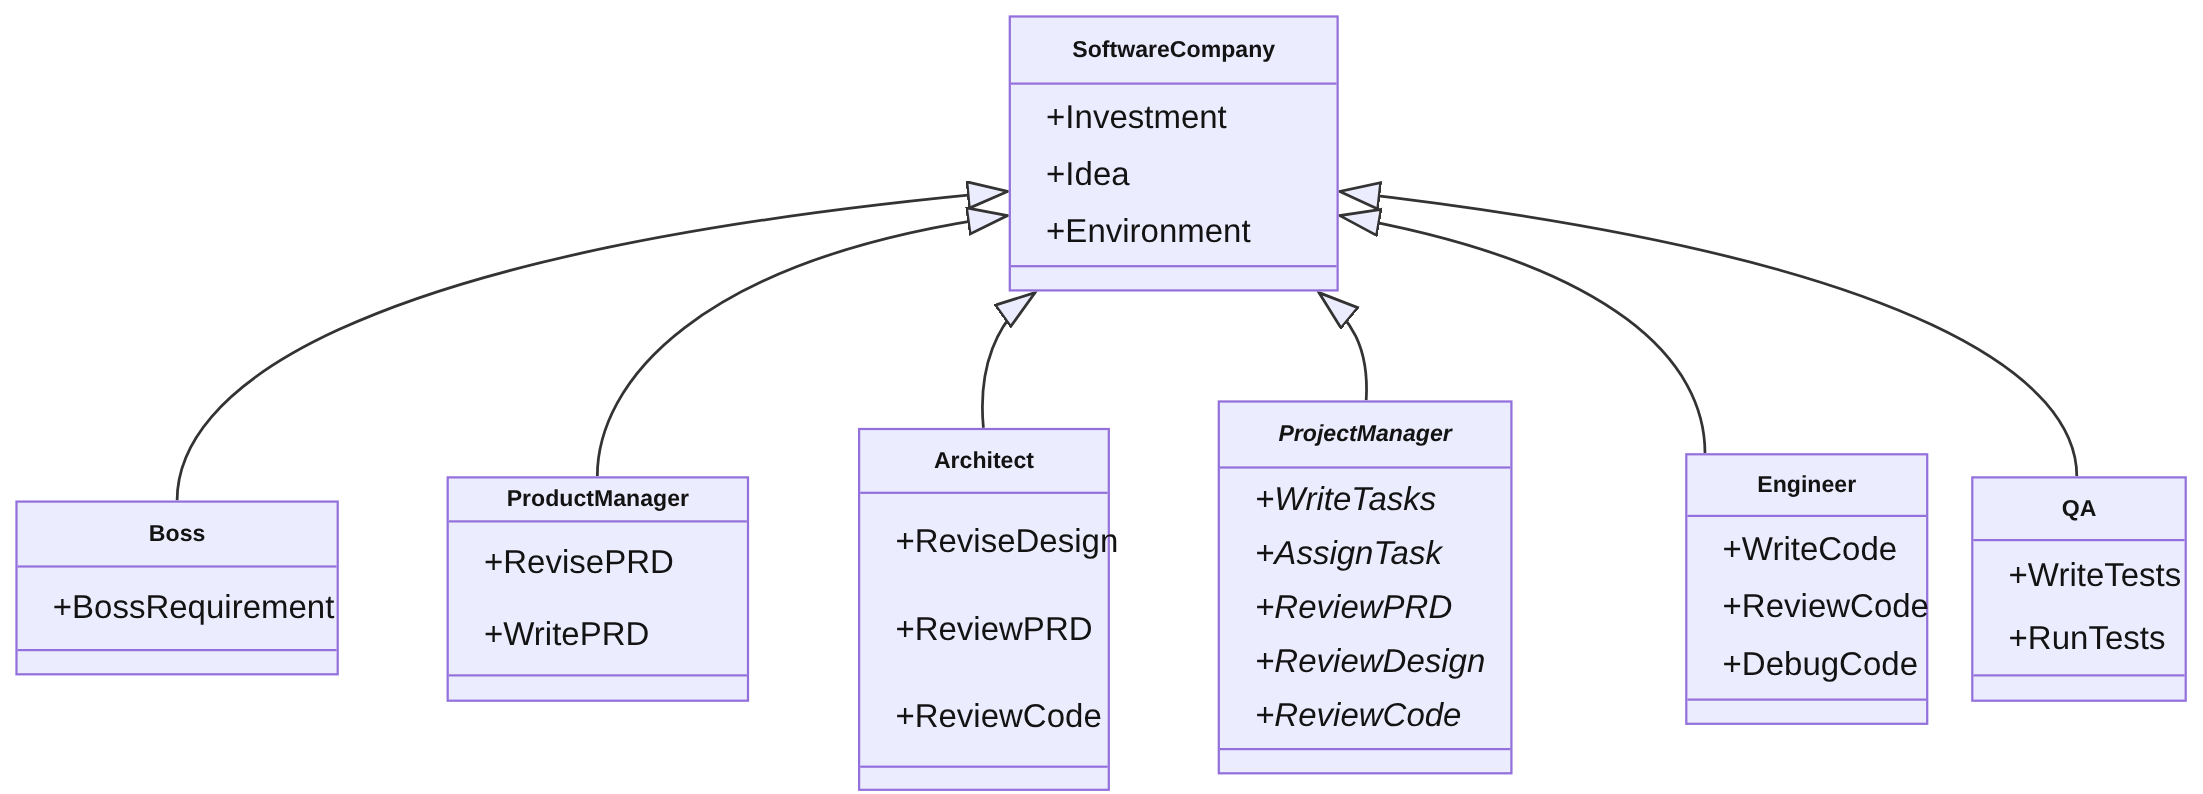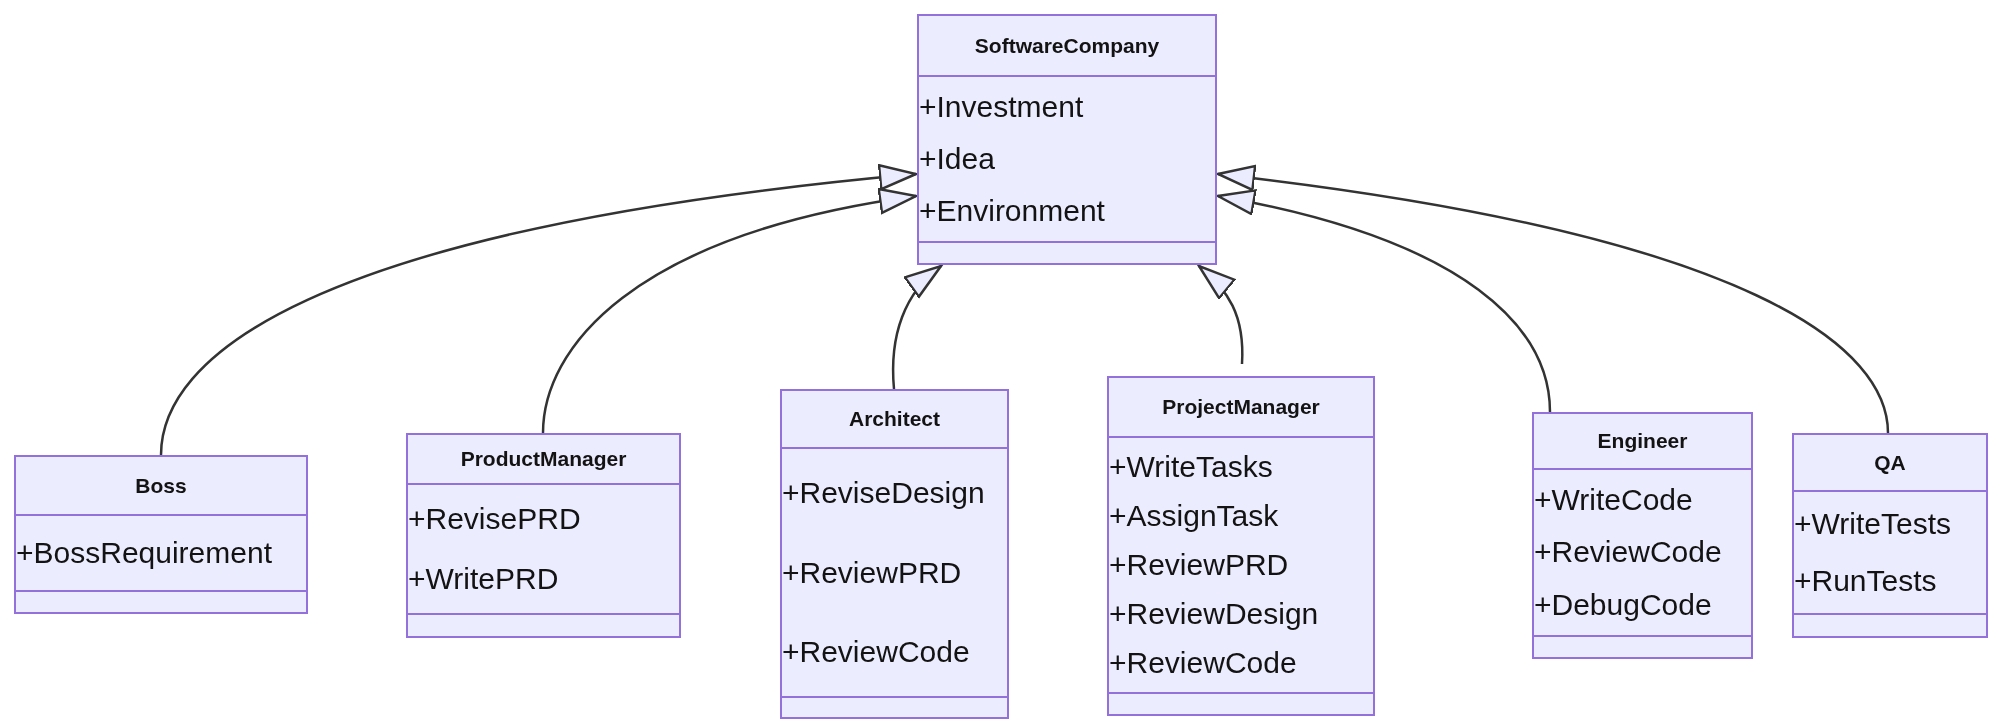--- a/index.html
+++ b/index.html
@@ -55,21 +55,21 @@
     flex: 1 1 auto;
     display: flex;
     flex-direction: column;
     font-size: 30px;
     padding: 4px 0;
   }
   .attr-line {
     flex: 1;
     display: flex;
     align-items: center;
-    padding-left: 0;
+    padding-left: 32px;
     white-space: nowrap;
   }
   .cls-methods {
     border-top: 2px solid var(--node_border);
     flex: none;
   }
 </style>
 </head>
 <body>
 
@@ -101,39 +101,39 @@
 
   <div class="cls" style="left:14px; top:455px; width:294px; height:159px;">
     <div class="cls-title" style="height:59px">Boss</div>
     <div class="cls-attrs">
         <div class="attr-line">+BossRequirement</div>
       </div>
     <div class="cls-methods" style="height:22px"></div>
   </div>
 
   <div class="cls" style="left:406px; top:433px; width:275px; height:205px;">
-    <div class="cls-title" style="height:50px">ProductManager</div>
+    <div class="cls-title" style="height:40px">ProductManager</div>
     <div class="cls-attrs">
         <div class="attr-line">+RevisePRD</div>
         <div class="attr-line">+WritePRD</div>
       </div>
     <div class="cls-methods" style="height:23px"></div>
   </div>
 
   <div class="cls" style="left:780px; top:389px; width:229px; height:330px;">
     <div class="cls-title" style="height:58px">Architect</div>
     <div class="cls-attrs">
         <div class="attr-line">+ReviseDesign</div>
         <div class="attr-line">+ReviewPRD</div>
         <div class="attr-line">+ReviewCode</div>
       </div>
     <div class="cls-methods" style="height:21px"></div>
   </div>
 
-  <div class="cls" style="left:1107px; top:376px; width:268px; height:340px;">
+  <div class="cls" style="left:1107px; top:364px; width:268px; height:340px;font-style:italic;">
     <div class="cls-title" style="height:60px">ProjectManager</div>
     <div class="cls-attrs">
         <div class="attr-line">+WriteTasks</div>
         <div class="attr-line">+AssignTask</div>
         <div class="attr-line">+ReviewPRD</div>
         <div class="attr-line">+ReviewDesign</div>
         <div class="attr-line">+ReviewCode</div>
       </div>
     <div class="cls-methods" style="height:22px"></div>
   </div>

